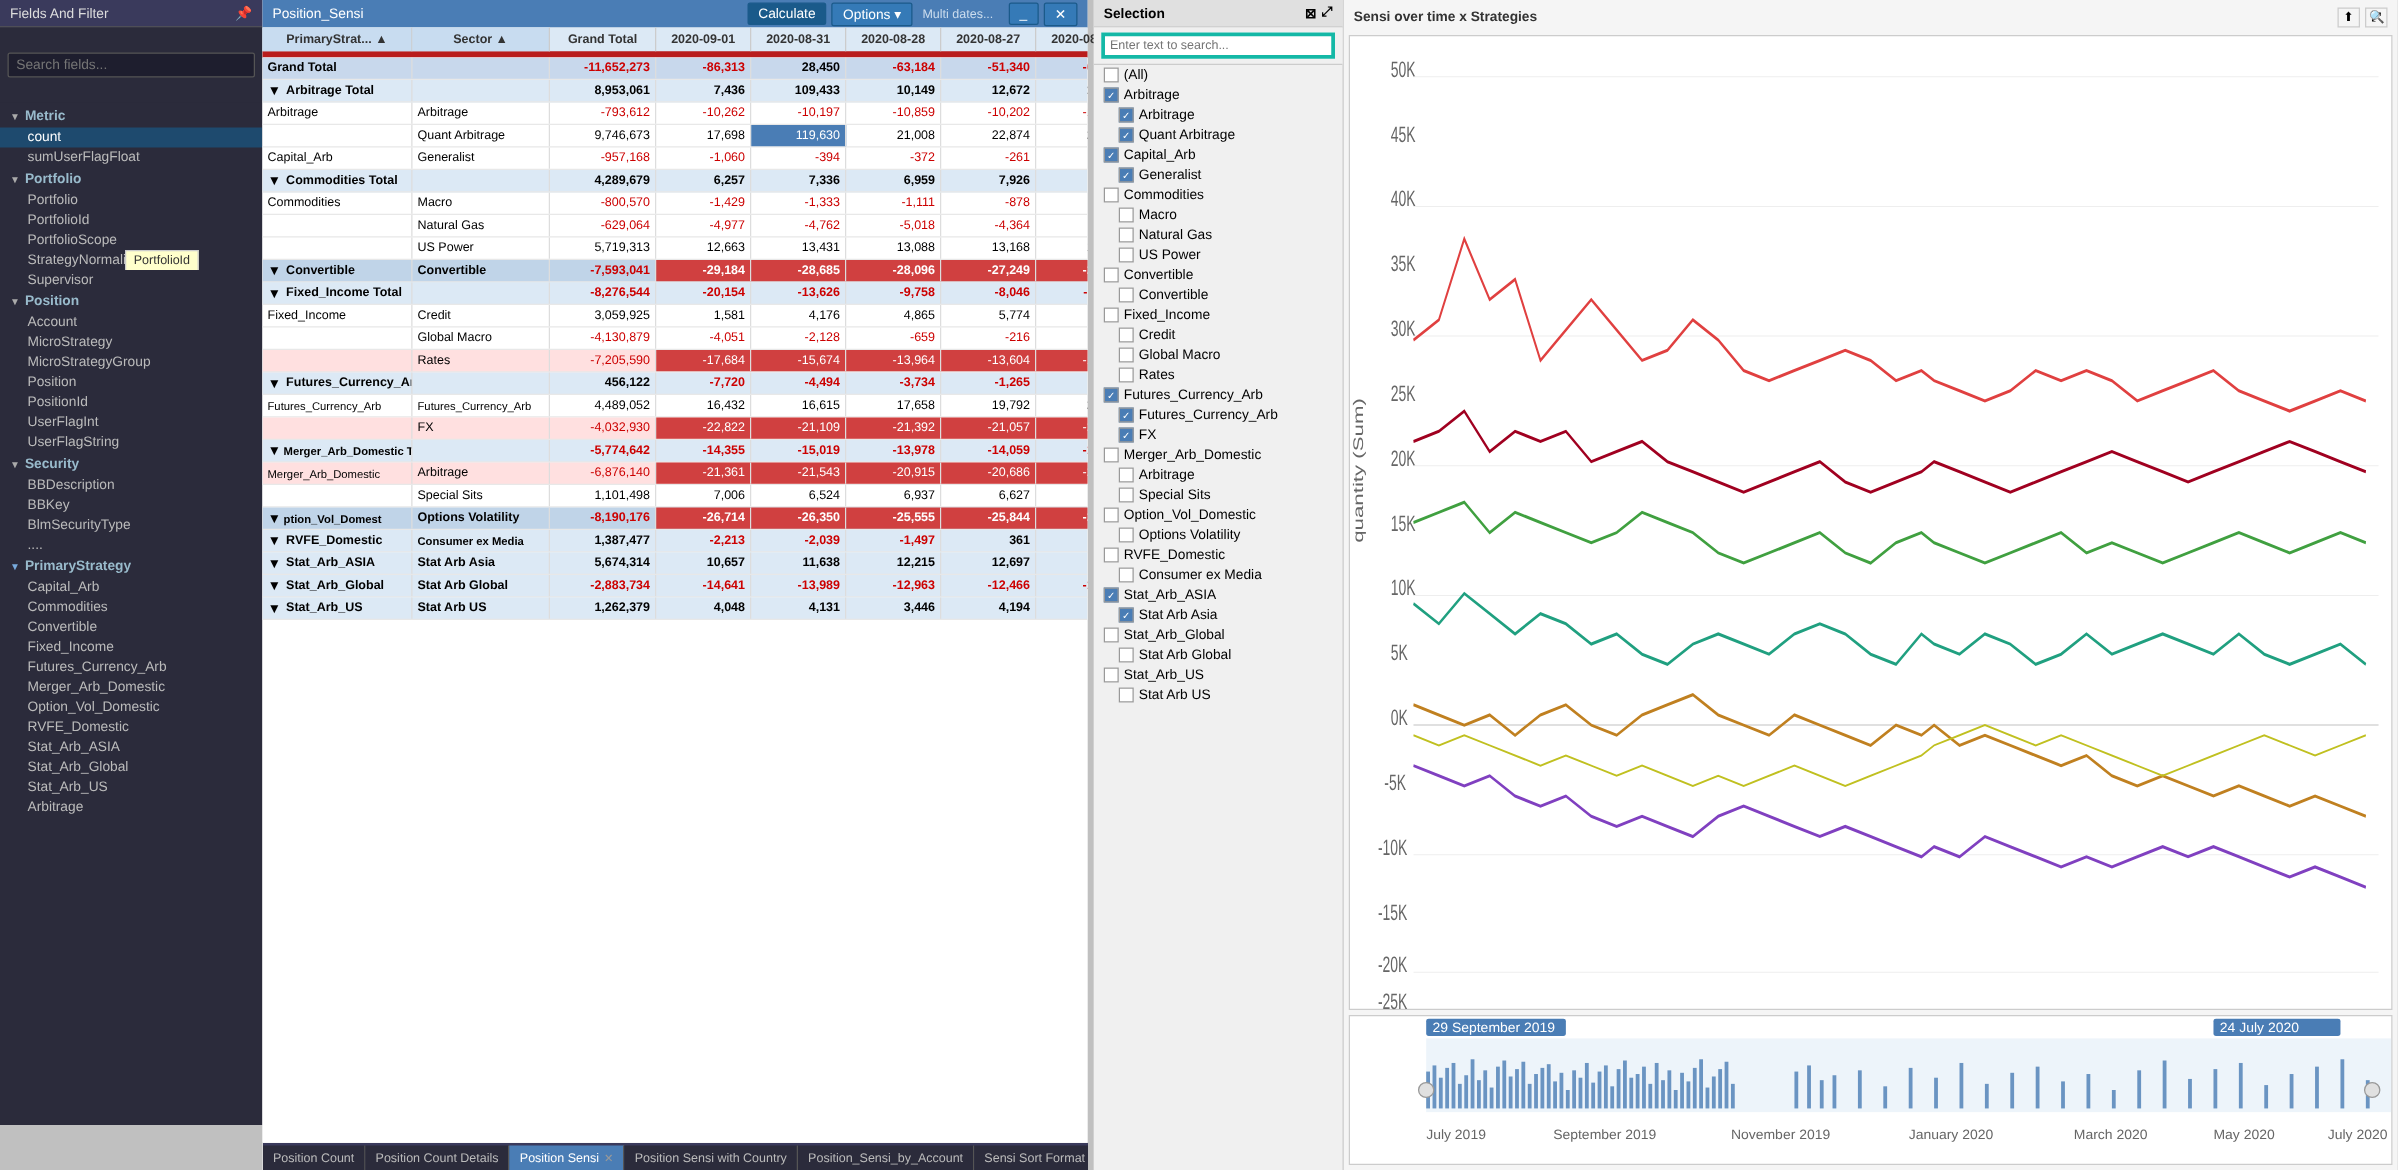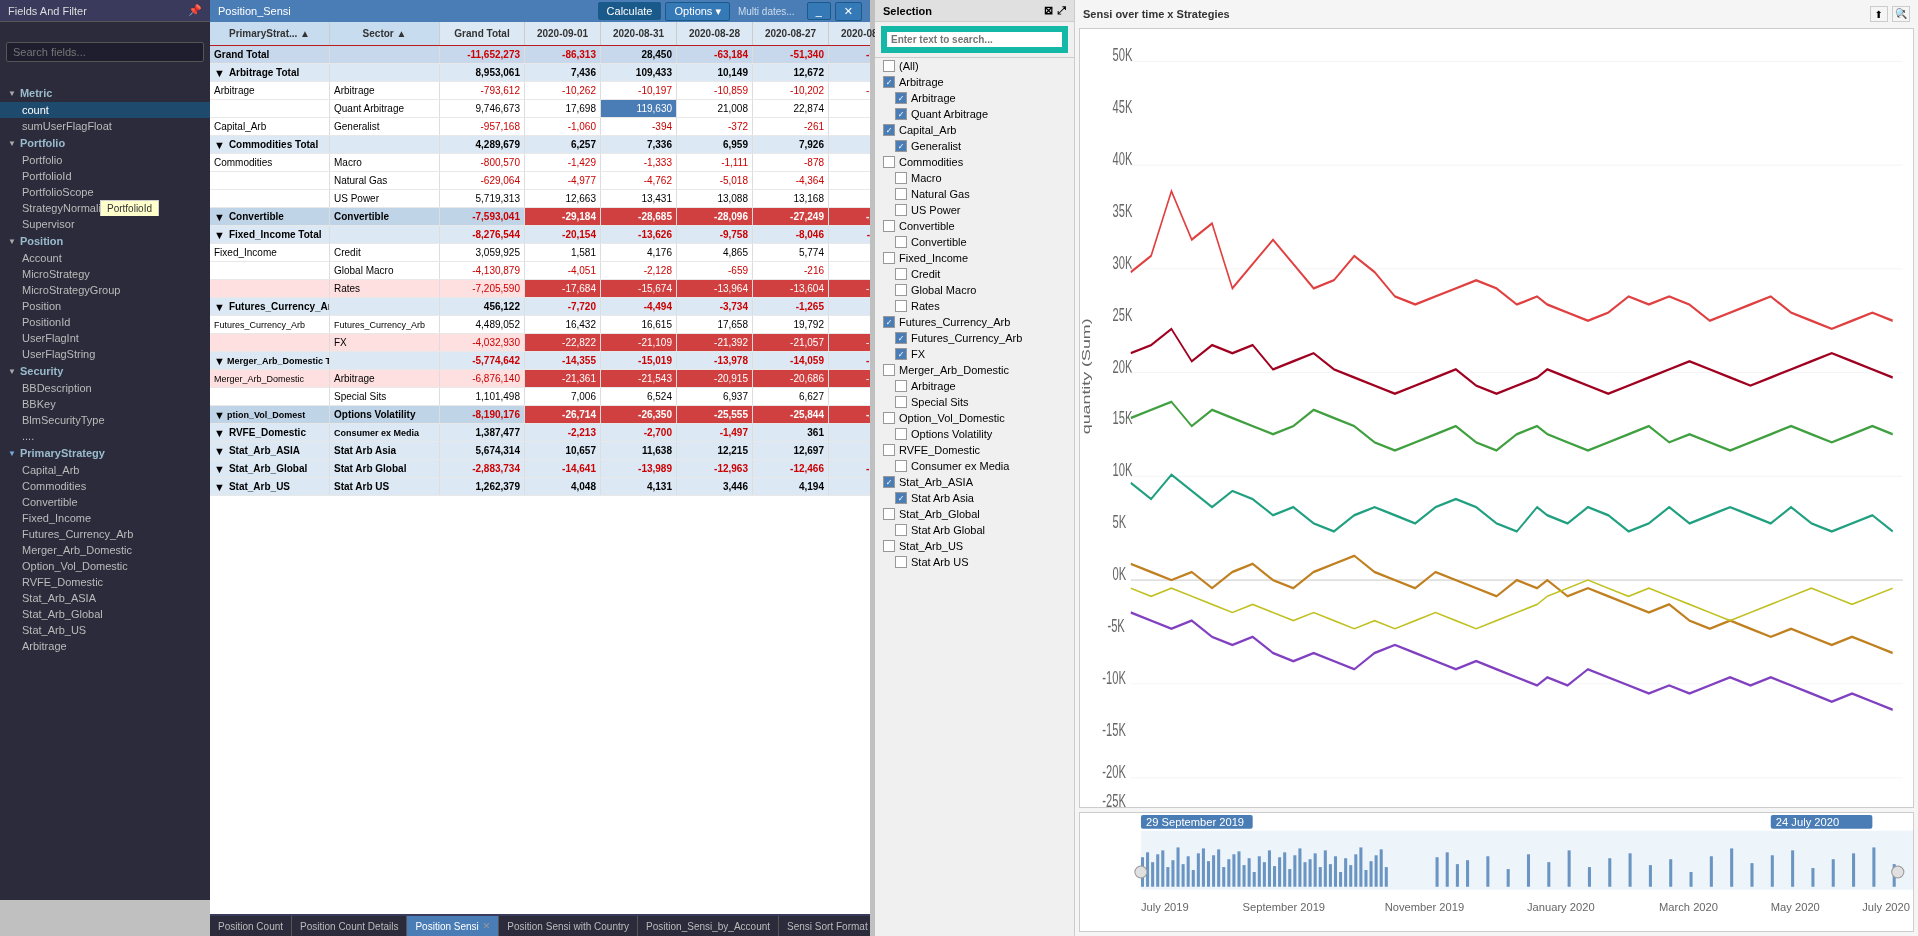--- a/index.html
+++ b/index.html
@@ -58,21 +58,21 @@
     }
     .metric-btn {
       background: #4a7db5; color: white; border: none; padding: 2px 10px;
       font-size: 11px; border-radius: 2px; cursor: pointer;
     }
     .date-btn {
       background: #4a7db5; color: white; border: none; padding: 2px 8px;
       font-size: 11px; border-radius: 2px; cursor: pointer;
     }
     #pivot-col-header {
-      background: #dce9f5; display: flex; border-bottom: 1px solid #b91c1c; height: 24px;
+      background: #dce9f5; display: flex; border-bottom: 5px solid #b91c1c; height: 24px;
     }
     .col-h { display: flex; align-items: center; justify-content: center; border-right: 1px solid #ccc;
       font-size: 10px; font-weight: bold; color: #333; padding: 0 4px; }
     .col-sort { background: #c8dcf0; cursor: pointer; display: flex; align-items: center; gap: 2px; }
     #pivot-body {
       flex: 1; overflow-y: auto; overflow-x: hidden; background: white;
     }
     .pivot-row {
       display: flex; border-bottom: 1px solid #e8e8e8; height: 18px;
     }
@@ -127,21 +127,21 @@
     }
     #selection-header {
       display: flex; align-items: center; justify-content: space-between;
       padding: 4px 8px; background: #e0e0e0; border-bottom: 1px solid #ccc;
       font-weight: bold; font-size: 11px;
     }
     #selection-search {
       padding: 4px 6px; background: #f0f0f0; border-bottom: 1px solid #ccc;
     }
     #selection-search input {
-      width: 100%; border: 6px solid #14b8a6; padding: 2px 4px; font-size: 10px; font-weight: bold;
+      width: 100%; border: 3px solid #14b8a6; padding: 2px 4px; font-size: 10px;
     }
     #selection-list {
       flex: 1; overflow-y: auto;
     }
     .sel-item {
       display: flex; align-items: center; padding: 2px 8px; font-size: 10px;
       cursor: pointer; gap: 4px;
     }
     .sel-item.indent1 { padding-left: 20px; }
     .sel-checkbox { width: 12px; height: 12px; border: 1px solid #999; background: white;
@@ -501,21 +501,21 @@
       <div class="cell num highlight-neg" style="width:76px; min-width:76px;">-25,555</div>
       <div class="cell num highlight-neg" style="width:76px; min-width:76px;">-25,844</div>
       <div class="cell num highlight-neg" style="width:76px; min-width:76px;">-25,346</div>
     </div>
 
     <div class="pivot-row group-row">
       <div class="cell" style="width:120px; min-width:120px;"><span style="margin-right:4px;">▼</span>RVFE_Domestic</div>
       <div class="cell" style="width:110px; min-width:110px; font-size:9px;">Consumer ex Media</div>
       <div class="cell num" style="width:85px; min-width:85px;">1,387,477</div>
       <div class="cell num neg" style="width:76px; min-width:76px;">-2,213</div>
-      <div class="cell num neg" style="width:76px; min-width:76px;">-2,700</div>
+      <div class="cell num neg" style="width:76px; min-width:76px;">-2,039</div>
       <div class="cell num neg" style="width:76px; min-width:76px;">-1,497</div>
       <div class="cell num" style="width:76px; min-width:76px;">361</div>
       <div class="cell num" style="width:76px; min-width:76px;">18</div>
     </div>
 
     <div class="pivot-row group-row">
       <div class="cell" style="width:120px; min-width:120px;"><span style="margin-right:4px;">▼</span>Stat_Arb_ASIA</div>
       <div class="cell" style="width:110px; min-width:110px;">Stat Arb Asia</div>
       <div class="cell num" style="width:85px; min-width:85px;">5,674,314</div>
       <div class="cell num" style="width:76px; min-width:76px;">10,657</div>

